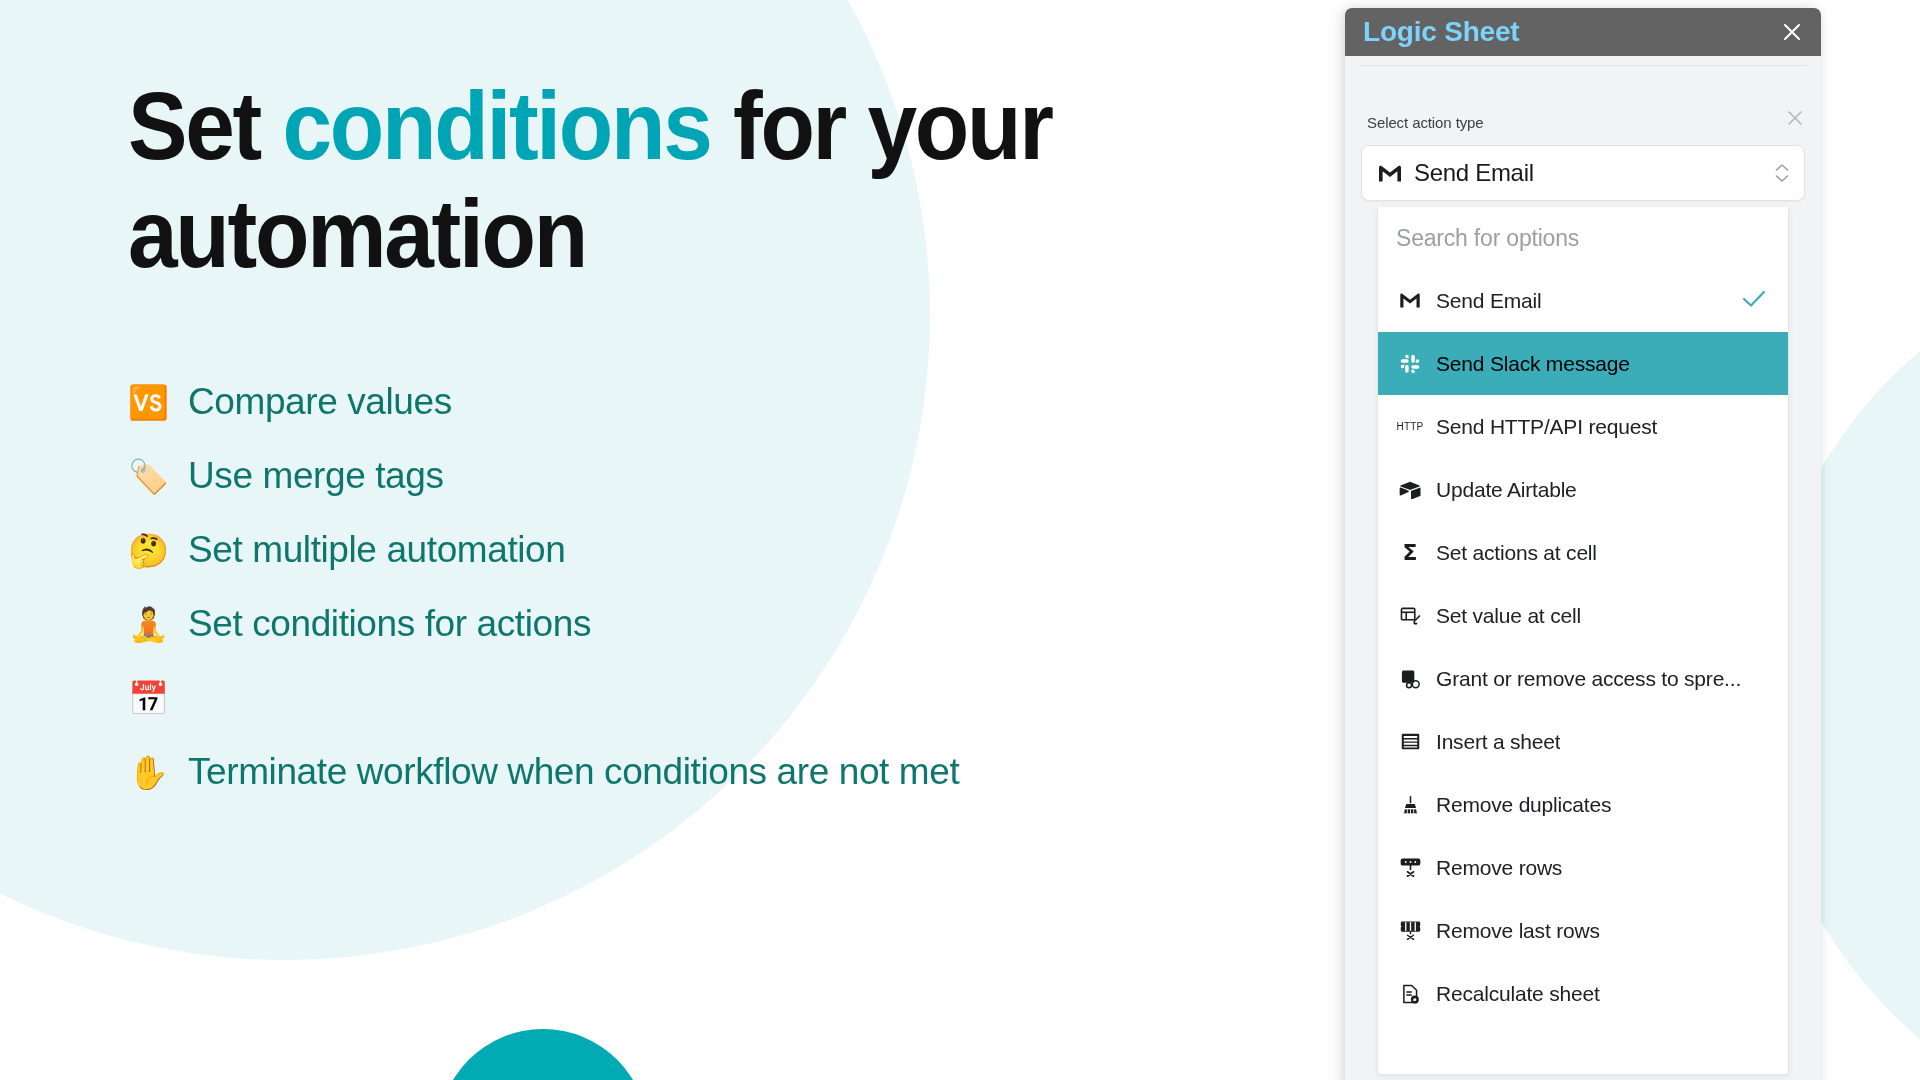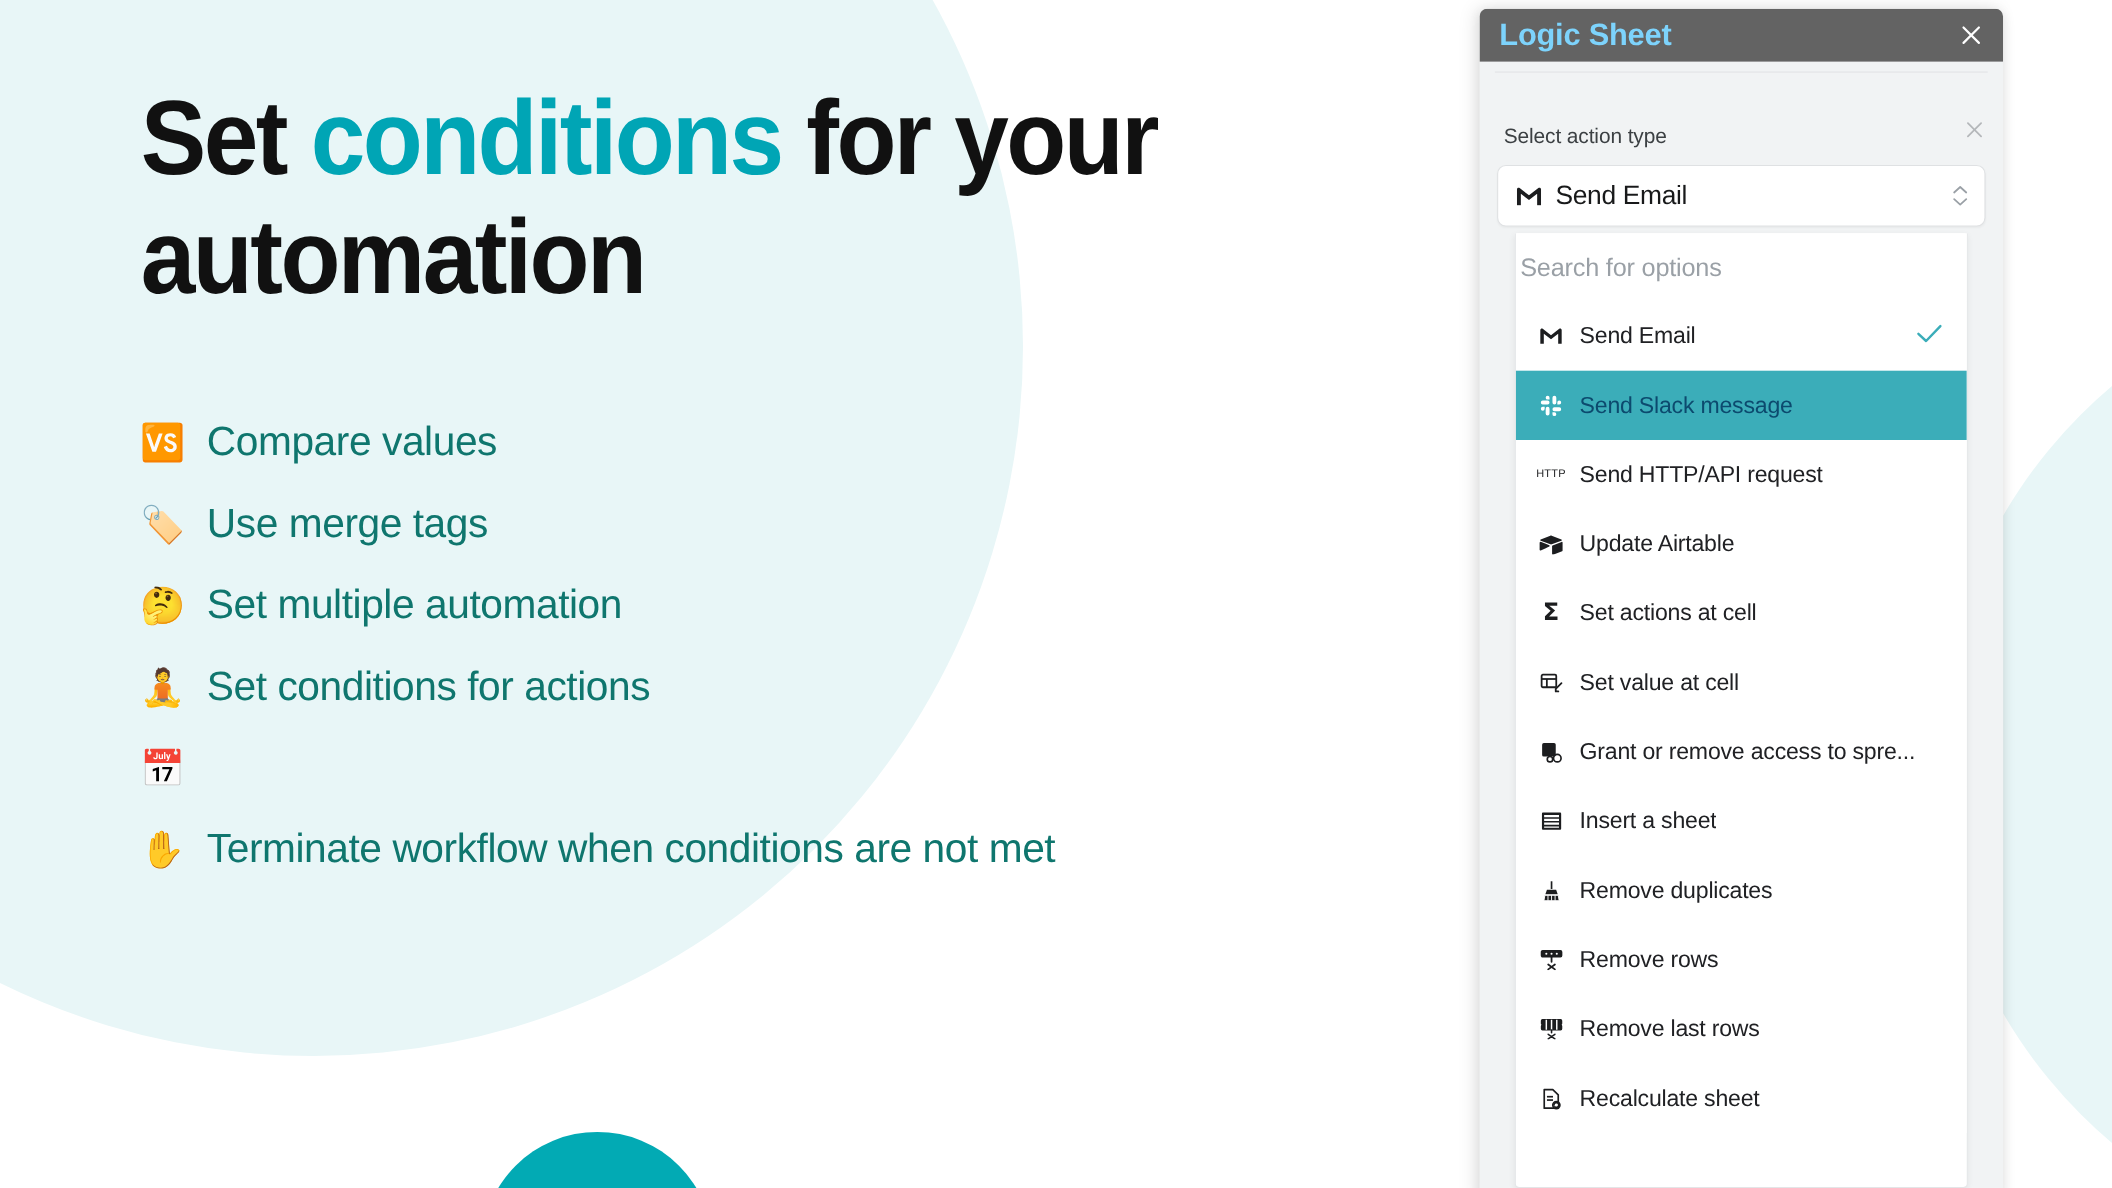--- a/index.html
+++ b/index.html
@@ -162,21 +162,21 @@
     width: 24px;
     height: 24px;
     display: flex;
     align-items: center;
     justify-content: center;
     cursor: pointer;
     z-index: 4;
   }
 
   .field-label {
-    font-size: 19px;
+    font-size: 15px;
     color: #3c4043;
     padding-left: 6px;
     margin-bottom: 14px;
     letter-spacing: -0.1px;
   }
 
   .select-box {
     position: relative;
     height: 56px;
     background: #ffffff;
@@ -215,21 +215,21 @@
     box-shadow: 0 2px 6px rgba(0,0,0,0.06);
     height: 868px;
     overflow: hidden;
     position: relative;
   }
 
   .options-search {
     height: 62px;
     display: flex;
     align-items: center;
-    padding: 0 4px;
+    padding: 0 18px;
     font-size: 23px;
     color: #9aa0a6;
     letter-spacing: -0.2px;
     cursor: text;
     background: #ffffff;
     border: none;
     outline: none;
     width: 100%;
     font-family: "Liberation Sans", "DejaVu Sans", sans-serif;
   }
@@ -258,21 +258,21 @@
   }
   .option-row.selected-row .option-icon { color: #ffffff; }
   .option-label {
     font-size: 21px;
     color: #202124;
     letter-spacing: -0.2px;
     white-space: nowrap;
     overflow: hidden;
     text-overflow: ellipsis;
   }
-  .option-row.selected-row .option-label { color: #0c4a6e; }
+  .option-row.selected-row .option-label { color: #000000; }
   .option-check {
     position: absolute;
     right: 22px;
     top: 50%;
     transform: translateY(-50%);
   }
 
   .http-glyph {
     font-size: 10px;
     font-weight: 400;

